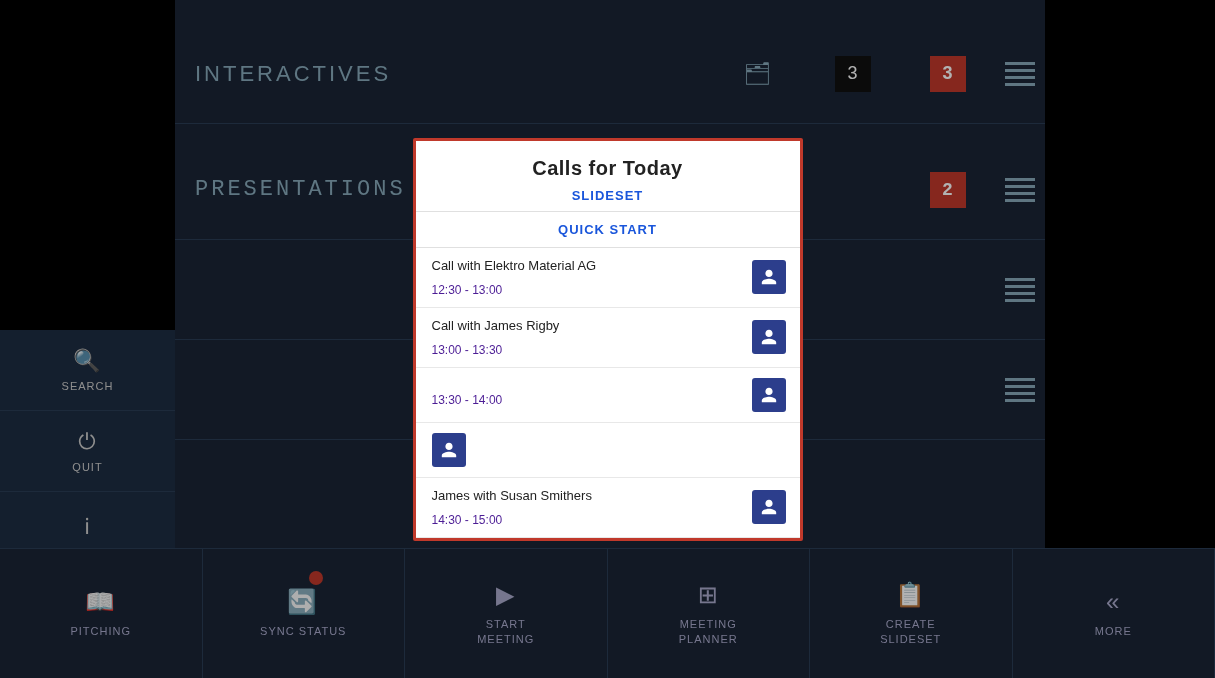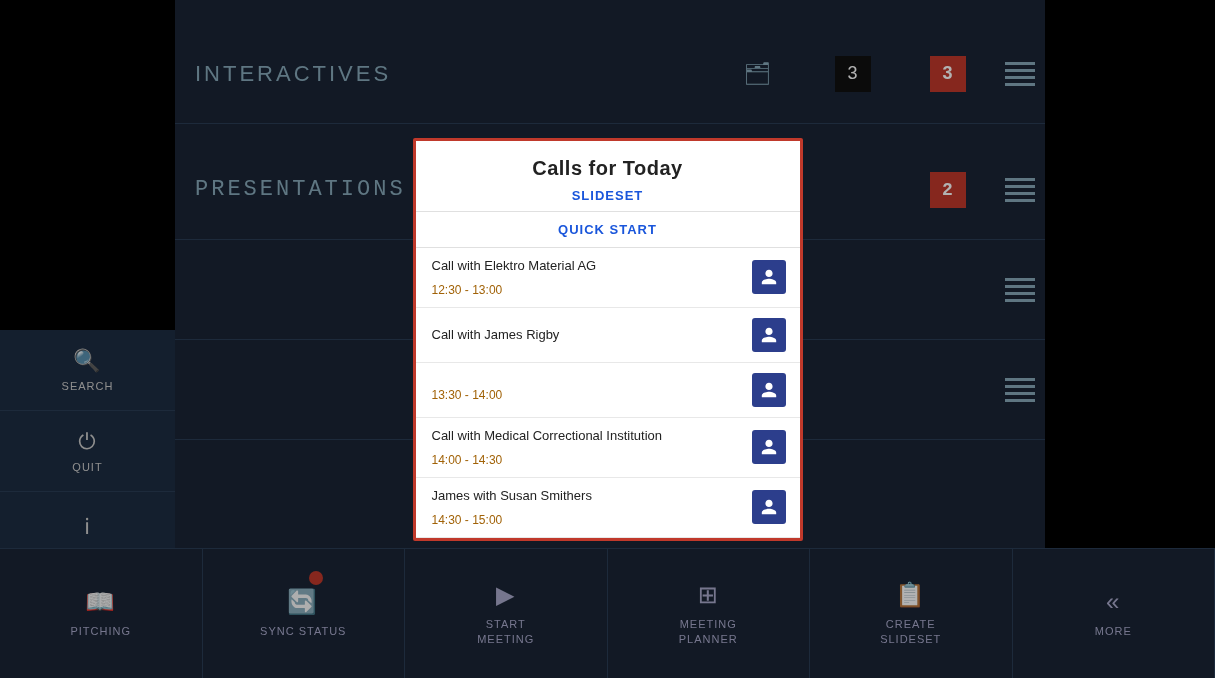--- a/index.html
+++ b/index.html
@@ -207,21 +207,21 @@
     }
 
     .call-info { flex: 1; }
     .call-title {
       font-size: 13px;
       font-weight: 500;
       color: #222;
     }
     .call-time {
       font-size: 12px;
-      color: #a16207;
+      color: #4c1d95;
       margin-top: 10px;
     }
 
     .contact-icon {
       width: 34px;
       height: 34px;
       background: #2c3e8c;
       display: flex;
       align-items: center;
       justify-content: center;
@@ -439,42 +439,39 @@
       </div>
       <div class="contact-icon">
         <svg width="18" height="18" viewBox="0 0 24 24" fill="white">
           <path d="M12 12c2.7 0 4.8-2.1 4.8-4.8S14.7 2.4 12 2.4 7.2 4.5 7.2 7.2 9.3 12 12 12zm0 2.4c-3.2 0-9.6 1.6-9.6 4.8v2.4h19.2v-2.4c0-3.2-6.4-4.8-9.6-4.8z"></path>
         </svg>
       </div>
     </div>
         <div class="call-item">
       <div class="call-info">
         <div class="call-title">Call with James Rigby</div>
+        <div class="call-time">13:00 - 13:30</div>
       </div>
       <div class="contact-icon">
         <svg width="18" height="18" viewBox="0 0 24 24" fill="white">
           <path d="M12 12c2.7 0 4.8-2.1 4.8-4.8S14.7 2.4 12 2.4 7.2 4.5 7.2 7.2 9.3 12 12 12zm0 2.4c-3.2 0-9.6 1.6-9.6 4.8v2.4h19.2v-2.4c0-3.2-6.4-4.8-9.6-4.8z"></path>
         </svg>
       </div>
     </div>
         <div class="call-item">
       <div class="call-info">
         <div class="call-time">13:30 - 14:00</div>
       </div>
       <div class="contact-icon">
         <svg width="18" height="18" viewBox="0 0 24 24" fill="white">
           <path d="M12 12c2.7 0 4.8-2.1 4.8-4.8S14.7 2.4 12 2.4 7.2 4.5 7.2 7.2 9.3 12 12 12zm0 2.4c-3.2 0-9.6 1.6-9.6 4.8v2.4h19.2v-2.4c0-3.2-6.4-4.8-9.6-4.8z"></path>
         </svg>
       </div>
     </div>
         <div class="call-item">
-      <div class="call-info">
-        <div class="call-title">Call with Medical Correctional Institution</div>
-        <div class="call-time">14:00 - 14:30</div>
-      </div>
       <div class="contact-icon">
         <svg width="18" height="18" viewBox="0 0 24 24" fill="white">
           <path d="M12 12c2.7 0 4.8-2.1 4.8-4.8S14.7 2.4 12 2.4 7.2 4.5 7.2 7.2 9.3 12 12 12zm0 2.4c-3.2 0-9.6 1.6-9.6 4.8v2.4h19.2v-2.4c0-3.2-6.4-4.8-9.6-4.8z"></path>
         </svg>
       </div>
     </div>
         <div class="call-item">
       <div class="call-info">
         <div class="call-title">James with Susan Smithers</div>
         <div class="call-time">14:30 - 15:00</div>

